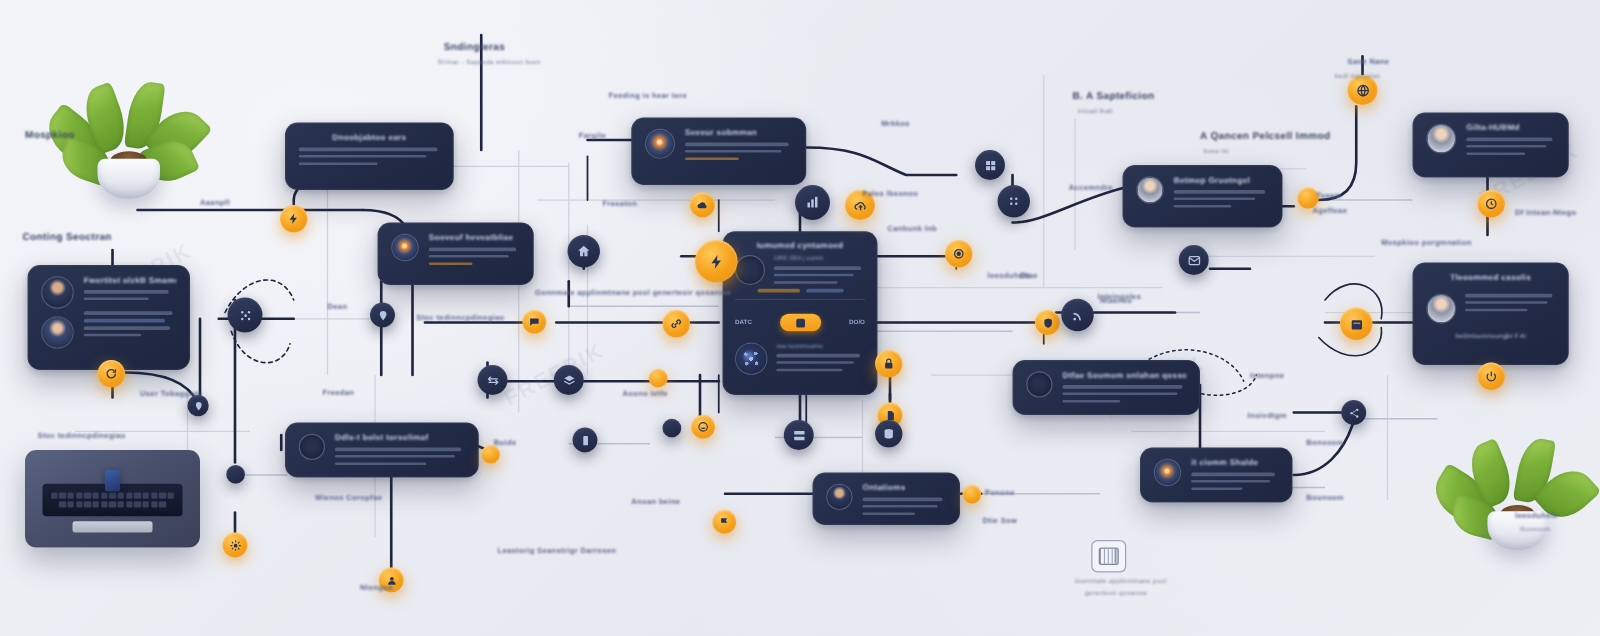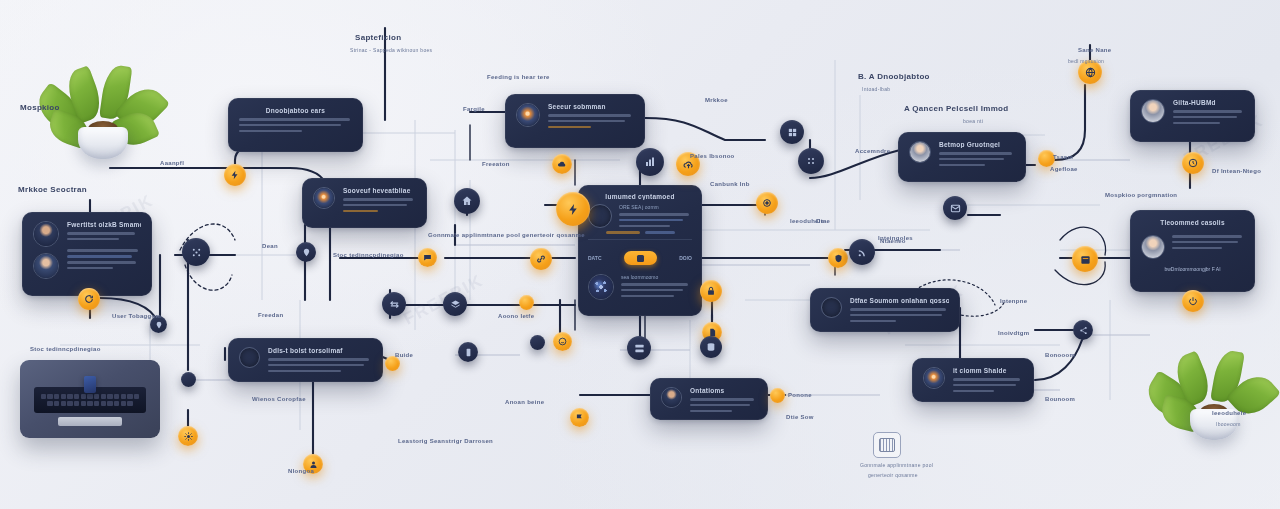--- a/index.html
+++ b/index.html
@@ -780,28 +780,28 @@
   <div class="node dark" style="left:1073px;top:320px;width:20px;height:20px;">
     <svg width="9" height="9" viewBox="0 0 24 24" fill="#b7c4e0">
         <circle cx="18" cy="5" r="2.6"></circle>
         <circle cx="6" cy="12" r="2.6"></circle>
         <circle cx="18" cy="19" r="2.6"></circle>
         <path d="M8.3 10.8 15.7 6.3M8.3 13.2l7.4 4.5" stroke="#b7c4e0" stroke-width="1.8"></path>
       </svg>
   </div>
 
   <div class="lbl md" style="left:20px;  top:103px;">Mospkioo</div>
-  <div class="lbl md" style="left:18px;  top:185px;">Mrkkoe Seoctran</div>
-  <div class="lbl md" style="left:355px; top:33px;">Sapteficion</div>
+  <div class="lbl md" style="left:18px;  top:185px;">Conting Seoctran</div>
+  <div class="lbl md" style="left:355px; top:33px;">Sndingleras</div>
   <div class="lbl xs" style="left:350px; top:47px;">Strinac - Sappeda wikinoun boes</div>
   <div class="lbl sm" style="left:487px; top:74px;">Feeding is hear tere</div>
   <div class="lbl sm" style="left:463px; top:106px;">Fargile</div>
-  <div class="lbl md" style="left:858px; top:72px;">B. A Dnoobjabtoo</div>
+  <div class="lbl md" style="left:858px; top:72px;">B. A Sapteficion</div>
   <div class="lbl xs" style="left:862px; top:86px;">Intoad-lbab</div>
-  <div class="lbl md" style="left:904px; top:104px;">A Qancen Pelcsell Immod</div>
+  <div class="lbl md" style="left:960px; top:104px;">A Qancen Pelcsell Immod</div>
   <div class="lbl xs" style="left:963px; top:118px;">boea nti</div>
   <div class="lbl sm" style="left:1078px;top:47px;">Sane Nane</div>
   <div class="lbl xs" style="left:1068px;top:58px;">bedl mgsusion</div>
 
   <div class="lbl sm" style="left:160px; top:160px;">Aaanpfl</div>
   <div class="lbl sm" style="left:262px; top:243px;">Dean</div>
   <div class="lbl sm" style="left:482px; top:161px;">Freeaton</div>
   <div class="lbl sm" style="left:705px; top:97px;">Mrkkoe</div>
   <div class="lbl sm" style="left:690px; top:153px;">Pales lbsonoo</div>
   <div class="lbl sm" style="left:710px; top:181px;">Canbunk Inb</div>

